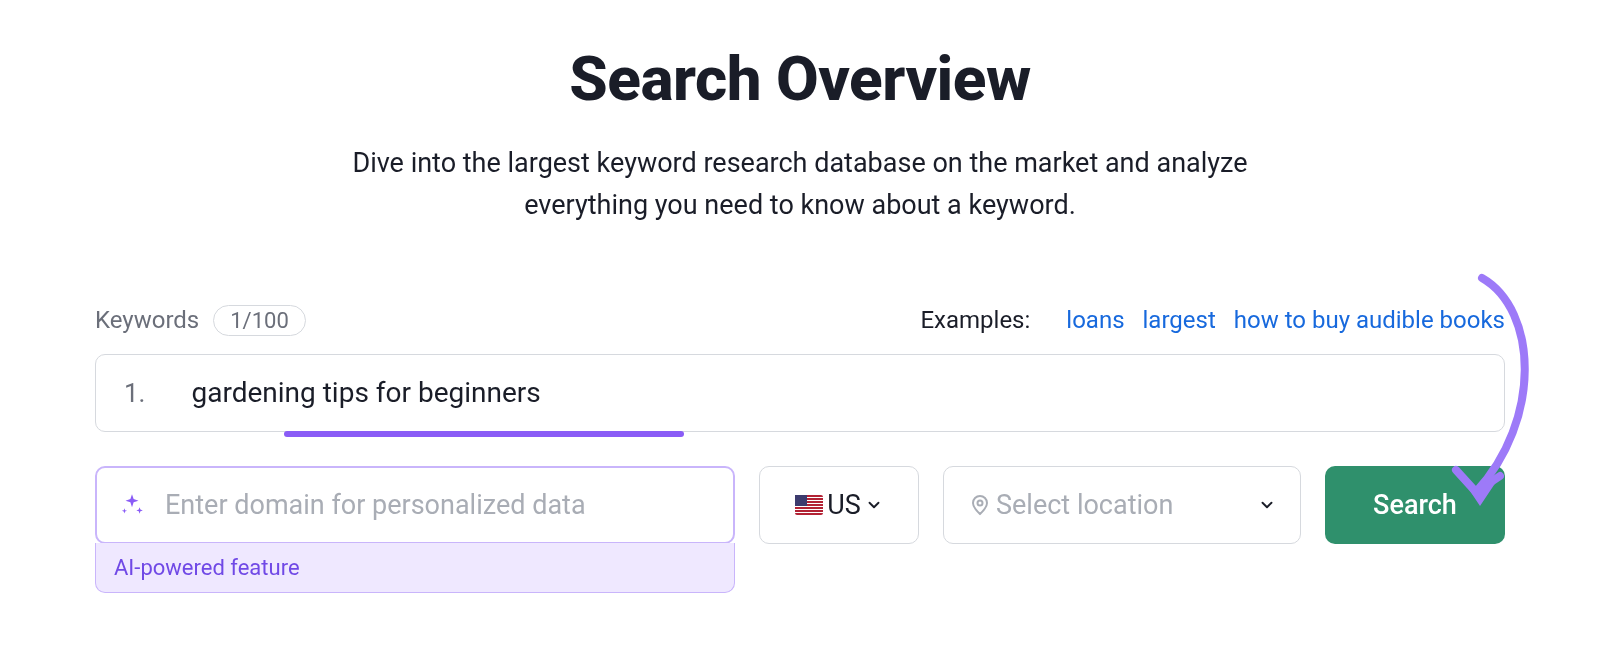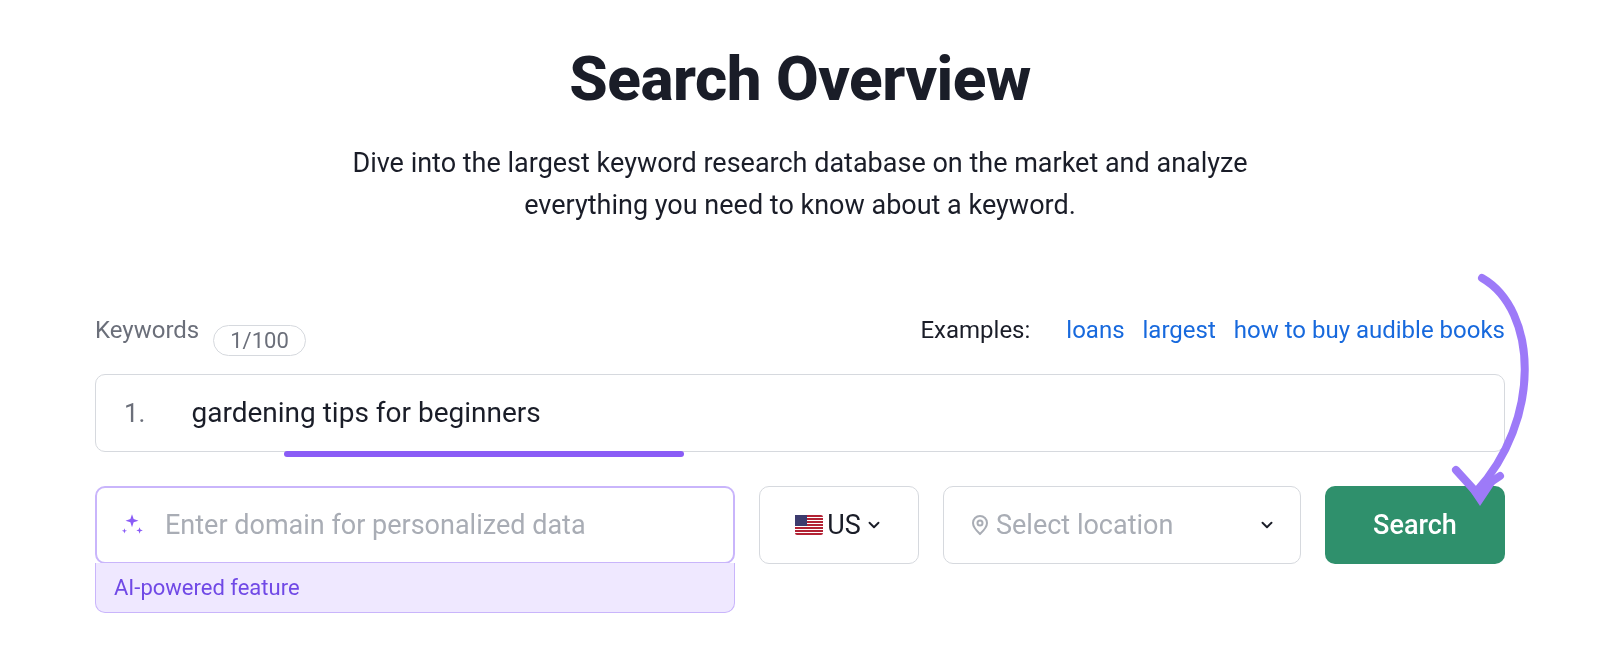--- a/index.html
+++ b/index.html
@@ -14,21 +14,21 @@
     --green-dark:#237558;
   }
   *{box-sizing:border-box;font-family:-apple-system,BlinkMacSystemFont,"Segoe UI",Roboto,Helvetica,Arial,sans-serif;}
   html,body{margin:0;padding:0;background:#fff;color:var(--text);}
   .page{width:1600px;min-height:645px;margin:0 auto;position:relative;padding:42px 95px 0;}
   .title{font-size:62px;font-weight:800;letter-spacing:-.5px;text-align:center;margin:0 0 28px;}
   .subtitle{font-size:27px;line-height:1.55;text-align:center;color:var(--text);margin:0 auto 78px;max-width:1000px;}
   
   .topbar{display:flex;align-items:center;justify-content:space-between;margin-bottom:18px;font-size:24px;}
   .kw-label{color:var(--muted);display:flex;align-items:center;gap:14px;justify-content:space-between;}
-  .kw-count{display:inline-flex;align-items:center;border:1px solid var(--border);border-radius:18px;padding:2px 16px;color:var(--muted);font-size:22px;margin-top:20px;}
+  .kw-count{display:inline-flex;align-items:center;border:1px solid var(--border);border-radius:18px;padding:2px 16px;color:var(--muted);font-size:22px;}
   .examples{display:flex;align-items:center;gap:18px;color:var(--text);}
   .examples .label{margin-right:18px;}
   .examples a{color:var(--link);text-decoration:none;}
   
   .kw-input-wrap{position:relative;border:1px solid var(--border);border-radius:10px;display:flex;align-items:center;height:78px;padding:0 28px;margin-bottom:34px;}
   .kw-num{color:var(--muted);font-size:26px;margin-right:46px;}
   .kw-field{flex:1;border:none;outline:none;font-size:28px;color:var(--text);padding:0;}
   .kw-field::placeholder{color:#a9adb5;}
   .underline{position:absolute;left:188px;bottom:-6px;height:6px;width:400px;background:var(--purple);border-radius:3px;}
   

